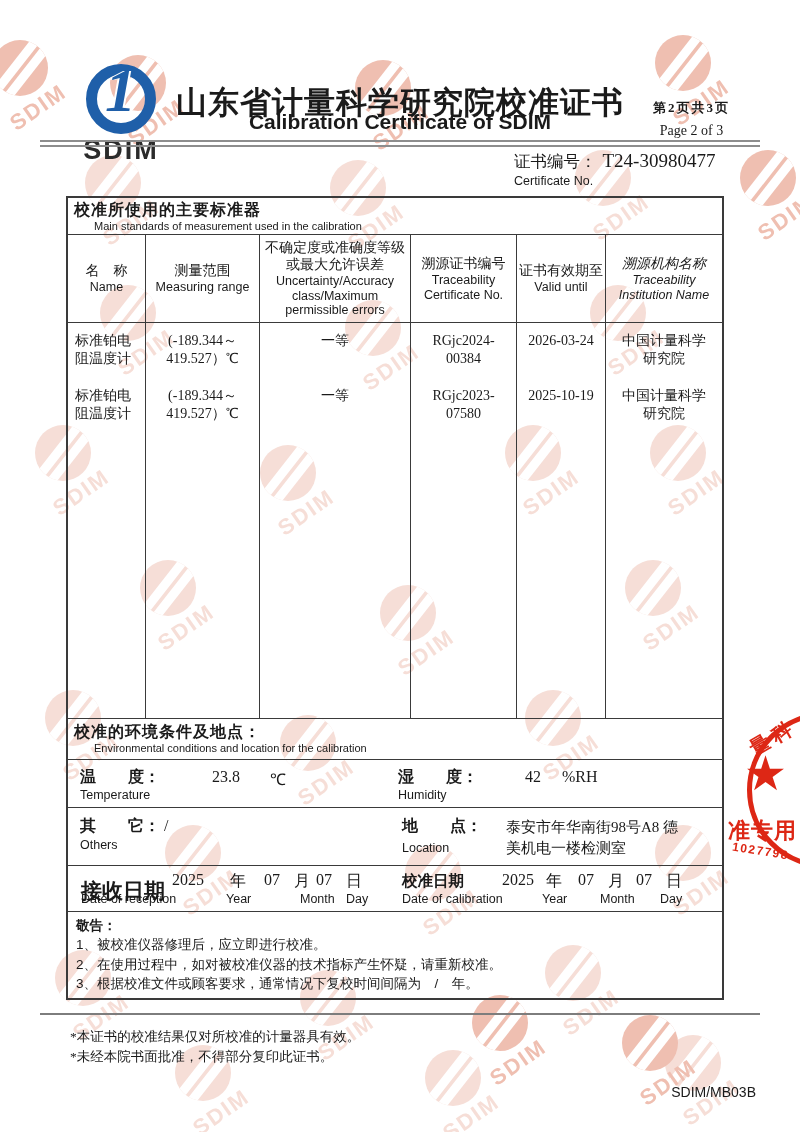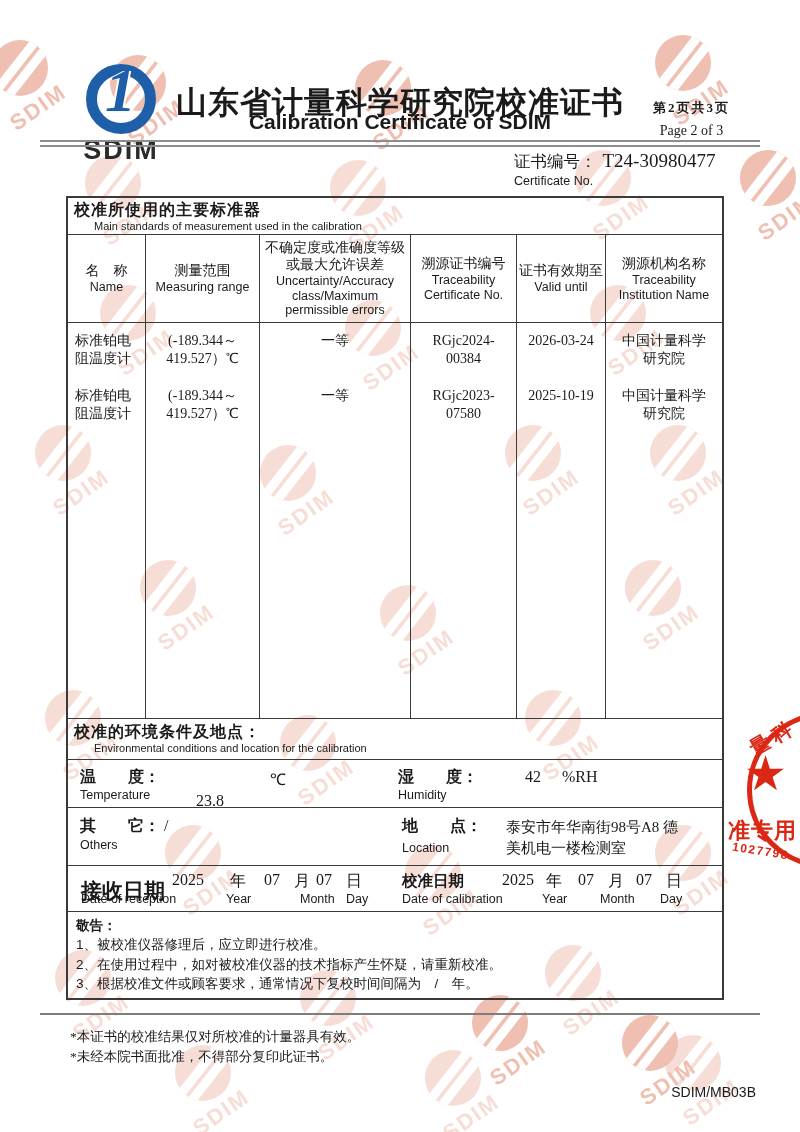--- a/index.html
+++ b/index.html
@@ -42,21 +42,21 @@
   .sec{position:relative;box-sizing:border-box;width:100%;}
   .bt{border-top:1.5px solid #3a3a3a;}
   #sec-std-title{height:36px;padding:2px 6px 0 6px;}
   .sec-title-cn{font-weight:bold;font-size:16px;letter-spacing:1px;}
   .sec-title-en{font-size:11px;margin-top:-1px;margin-left:20px;}
 
   .tgrid{display:grid;grid-template-columns:78px 114px 151px 106px 89px auto;}
   #thead{height:88px;}
   #thead .th{border-right:1.5px solid #3a3a3a;display:flex;flex-direction:column;justify-content:center;
              align-items:center;text-align:center;padding:2px 2px;box-sizing:border-box;}
-  #thead .th:last-child{border-right:none;}
+  #thead .th:last-child{border-right:none;font-style:italic;}
   .th-cn{font-size:14px;line-height:17px;}
   .th-en{font-size:12.5px;line-height:14.5px;margin-top:1px;}
   #tbody{height:396px;}
   #tbody .tcol{border-right:1.5px solid #3a3a3a;box-sizing:border-box;}
   #tbody .tcol:last-child{border-right:none;}
   .td{height:55px;box-sizing:border-box;padding-top:9px;text-align:center;
       font-family:"Liberation Serif",serif;font-size:14px;line-height:18px;white-space:pre-line;}
   .td.name{text-align:left;padding-left:7px;padding-right:6px;}
 
   #sec-env-title{height:41px;padding:3px 6px 0 6px;}
@@ -409,21 +409,21 @@
       </div>
     </div>
 
     <div id="sec-env-title" class="sec bt">
       <div class="sec-title-cn">校准的环境条件及地点：</div>
       <div class="sec-title-en">Environmental conditions and location for the calibration</div>
     </div>
 
     <div id="row-th" class="sec envrow bt">
       <span class="abs lbl" style="left:12px;top:7px;">温　　度：</span>
-      <span class="abs val" style="left:128px;top:8px;margin-top:24px;">23.8</span>
+      <span class="abs val" style="left:144px;top:8px;">23.8</span>
       <span class="abs val" style="left:202px;top:8px;">℃</span>
       <span class="abs enlbl" style="left:12px;top:28px;">Temperature</span>
       <span class="abs lbl" style="left:330px;top:7px;">湿　　度：</span>
       <span class="abs val" style="left:457px;top:8px;">42</span>
       <span class="abs val" style="left:494px;top:8px;">%RH</span>
       <span class="abs enlbl" style="left:330px;top:28px;">Humidity</span>
     </div>
 
     <div id="row-ol" class="sec envrow bt">
       <span class="abs lbl" style="left:12px;top:8px;">其　　它：</span>

